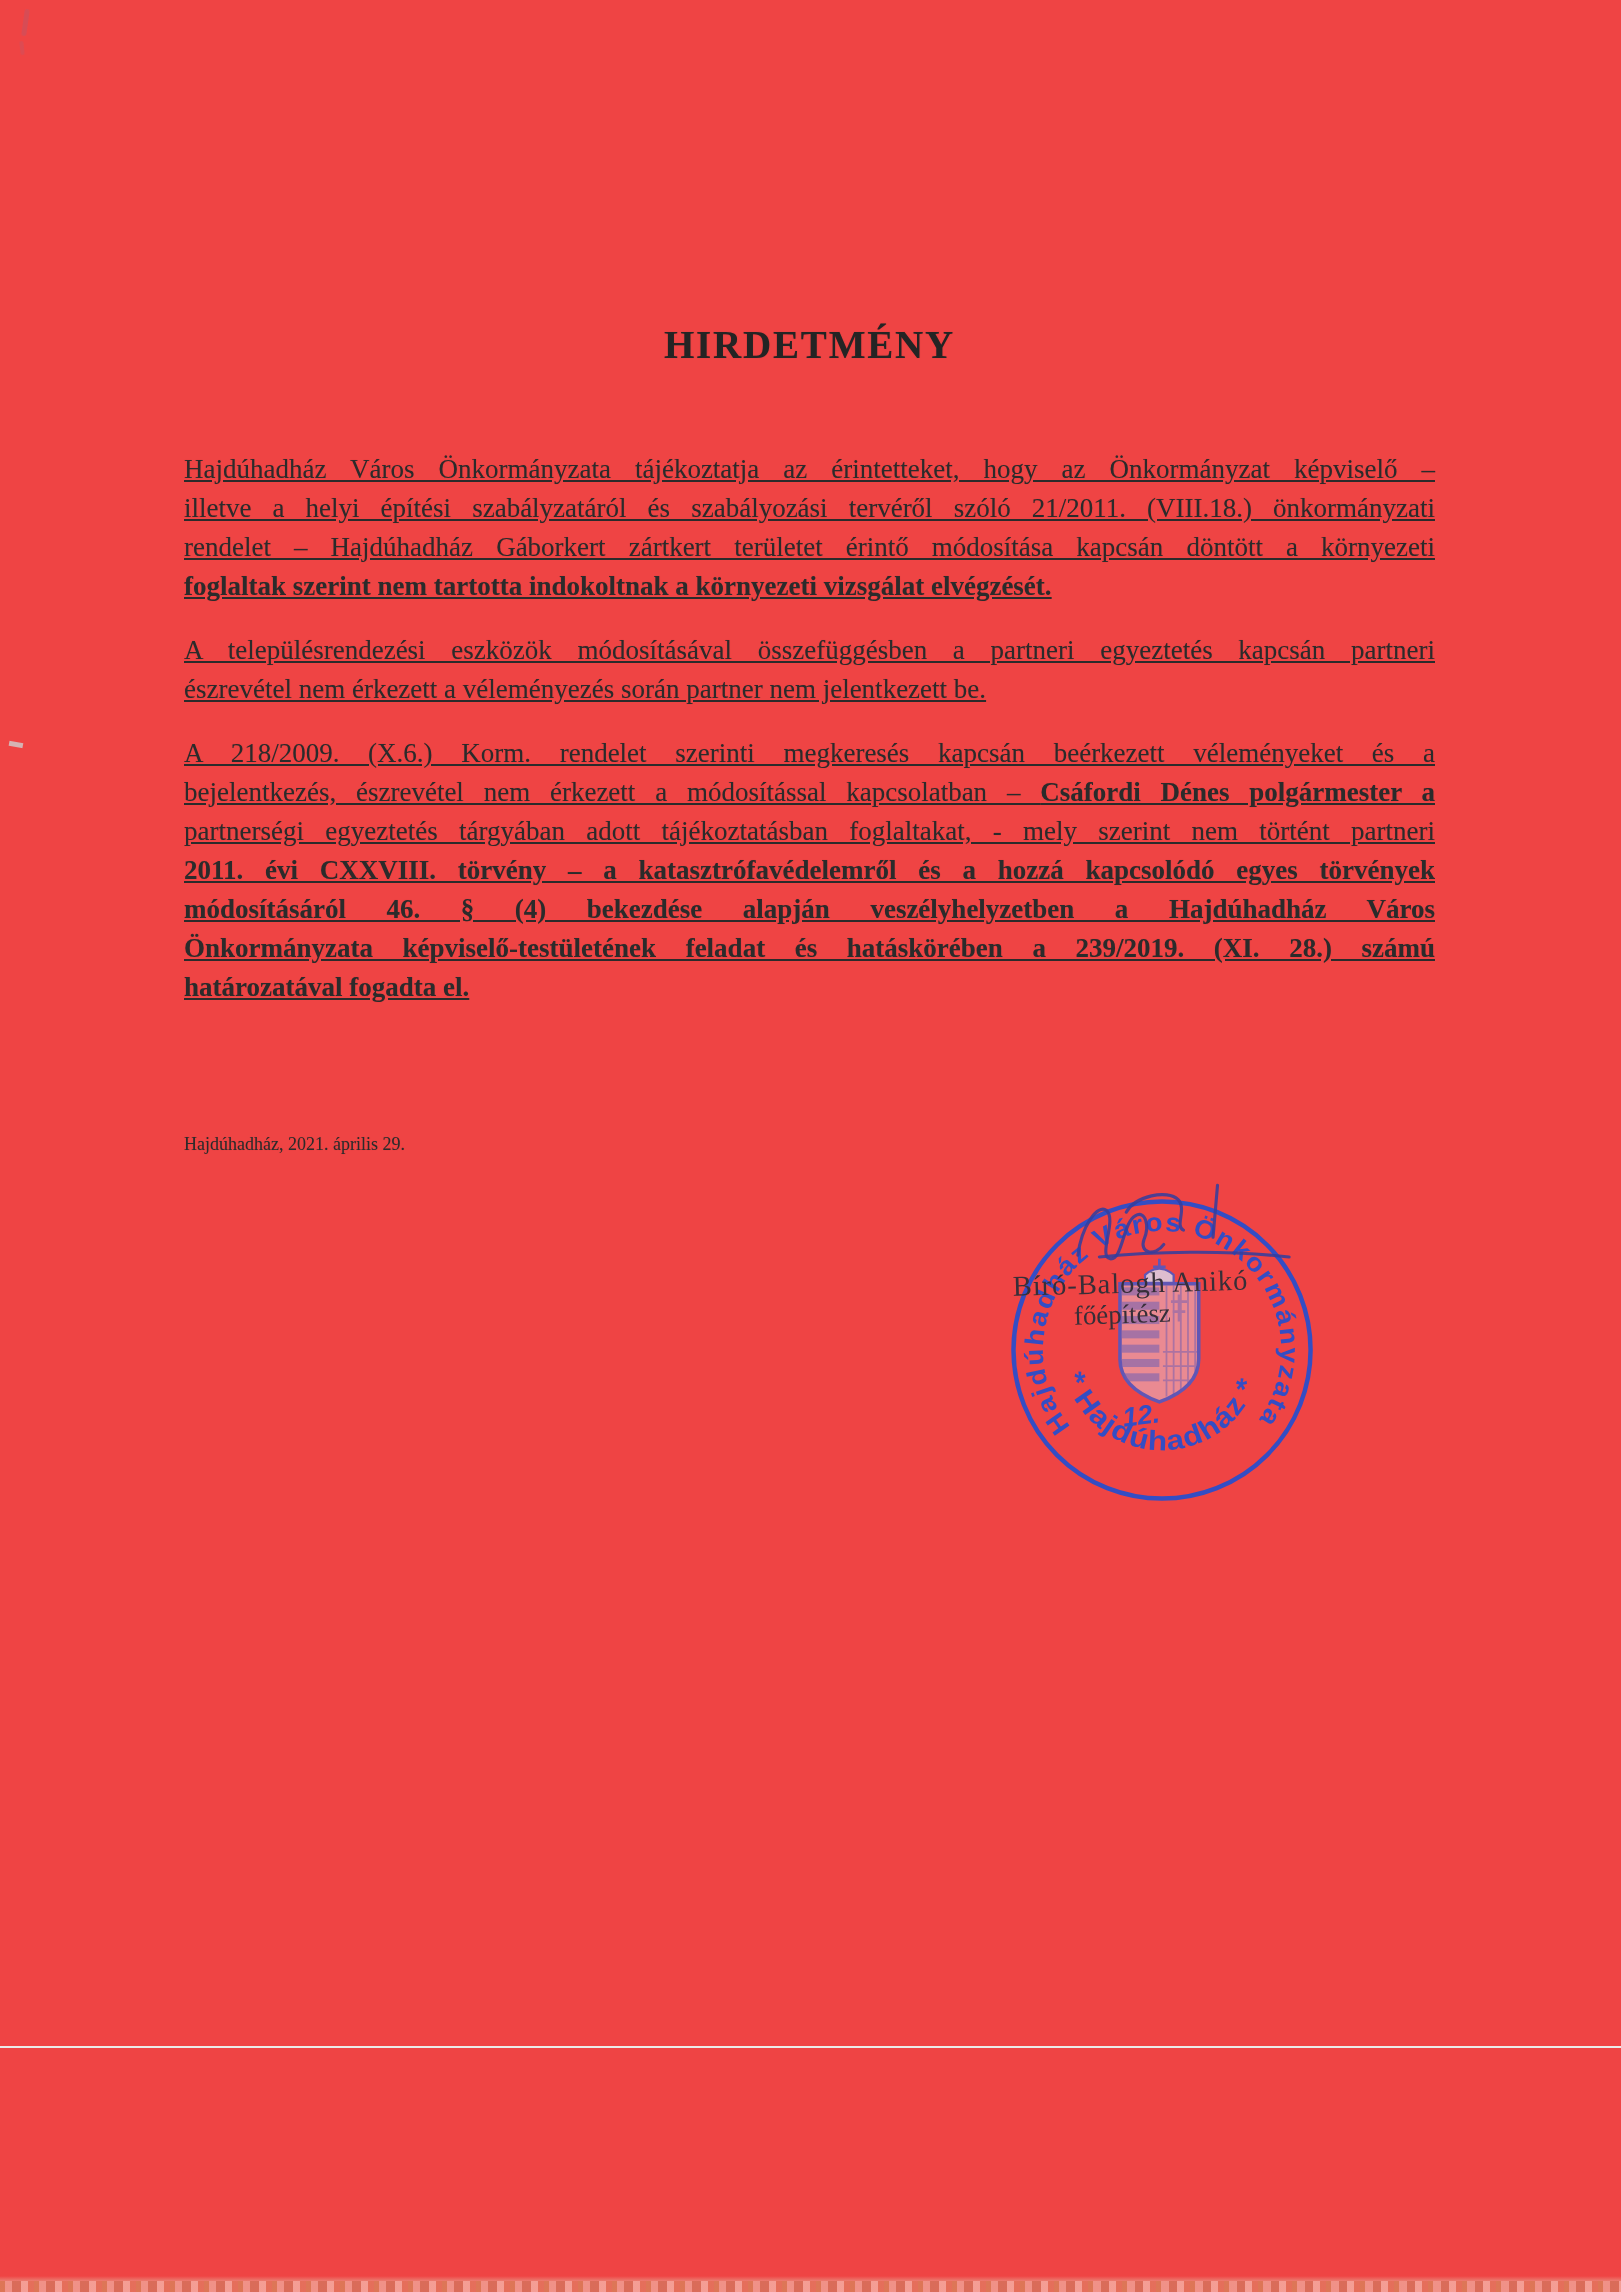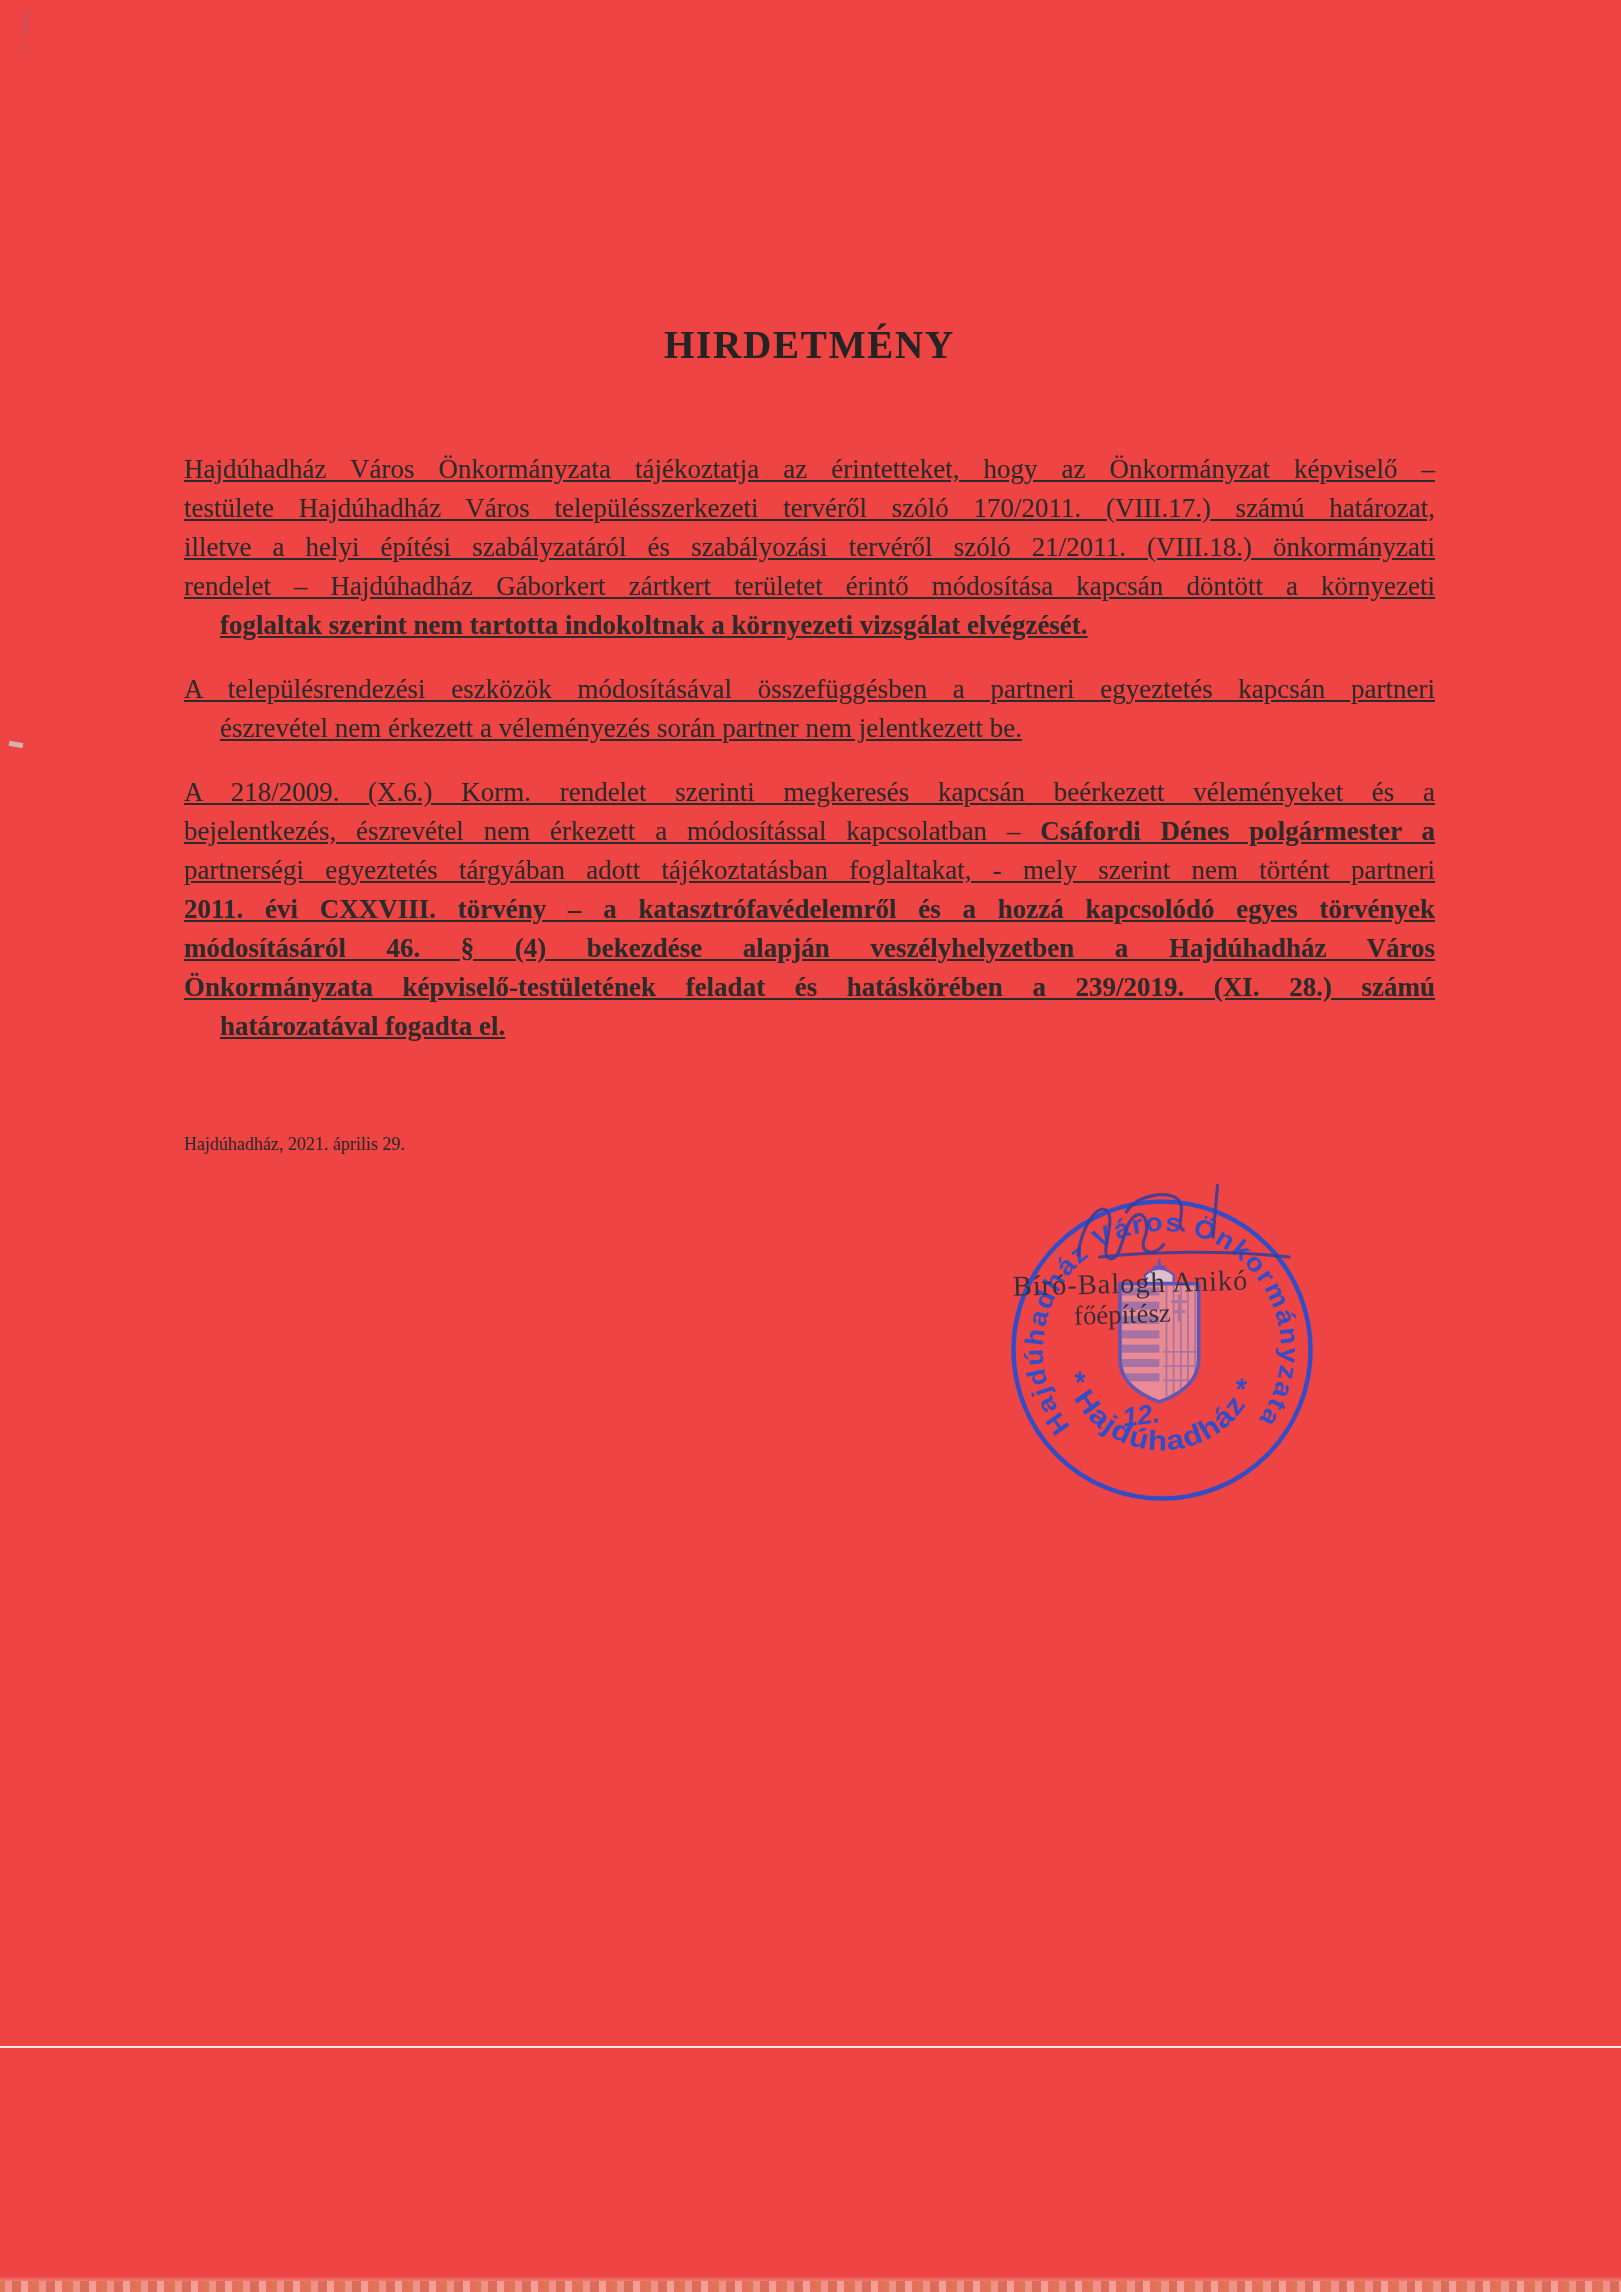--- a/index.html
+++ b/index.html
@@ -42,21 +42,20 @@
   }
   .para{margin:0 0 25px 0;}
   .line{
     text-align:justify;
     text-align-last:justify;
     white-space:normal;
   }
   .line.last{
     text-align:left;
     text-align-last:left;
-    margin-left:36px;
   }
   .b{font-weight:bold;}
   .dateline{
     position:absolute;
     left:184px;top:1125px;
     font-size:18px;
     line-height:39px;
     text-shadow:0 0 0.9px rgba(40,40,40,.22);
   }
   .stamp{
@@ -129,21 +128,20 @@
 </head>
 <body>
 
 <div class="page">
 
   <h1 class="doc-title">HIRDETMÉNY</h1>
 
   <div class="doc-body" id="paragraphs">
       <div class="para">
         <div class="line"><span>Hajdúhadház Város Önkormányzata tájékoztatja az érintetteket, hogy az Önkormányzat képviselő –</span></div>
-        <div class="line"><span>testülete Hajdúhadház Város településszerkezeti tervéről szóló 170/2011. (VIII.17.) számú határozat,</span></div>
         <div class="line"><span>illetve a helyi építési szabályzatáról és szabályozási tervéről szóló 21/2011. (VIII.18.) önkormányzati</span></div>
         <div class="line"><span>rendelet – Hajdúhadház Gáborkert zártkert területet érintő módosítása kapcsán döntött a környezeti</span></div>
         <div class="line last"><span class="b">foglaltak szerint nem tartotta indokoltnak a környezeti vizsgálat elvégzését.</span></div>
       </div>
       <div class="para">
         <div class="line"><span>A településrendezési eszközök módosításával összefüggésben a partneri egyeztetés kapcsán partneri</span></div>
         <div class="line last"><span>észrevétel nem érkezett a véleményezés során partner nem jelentkezett be.</span></div>
       </div>
       <div class="para">
         <div class="line"><span>A 218/2009. (X.6.) Korm. rendelet szerinti megkeresés kapcsán beérkezett véleményeket és a</span></div>

